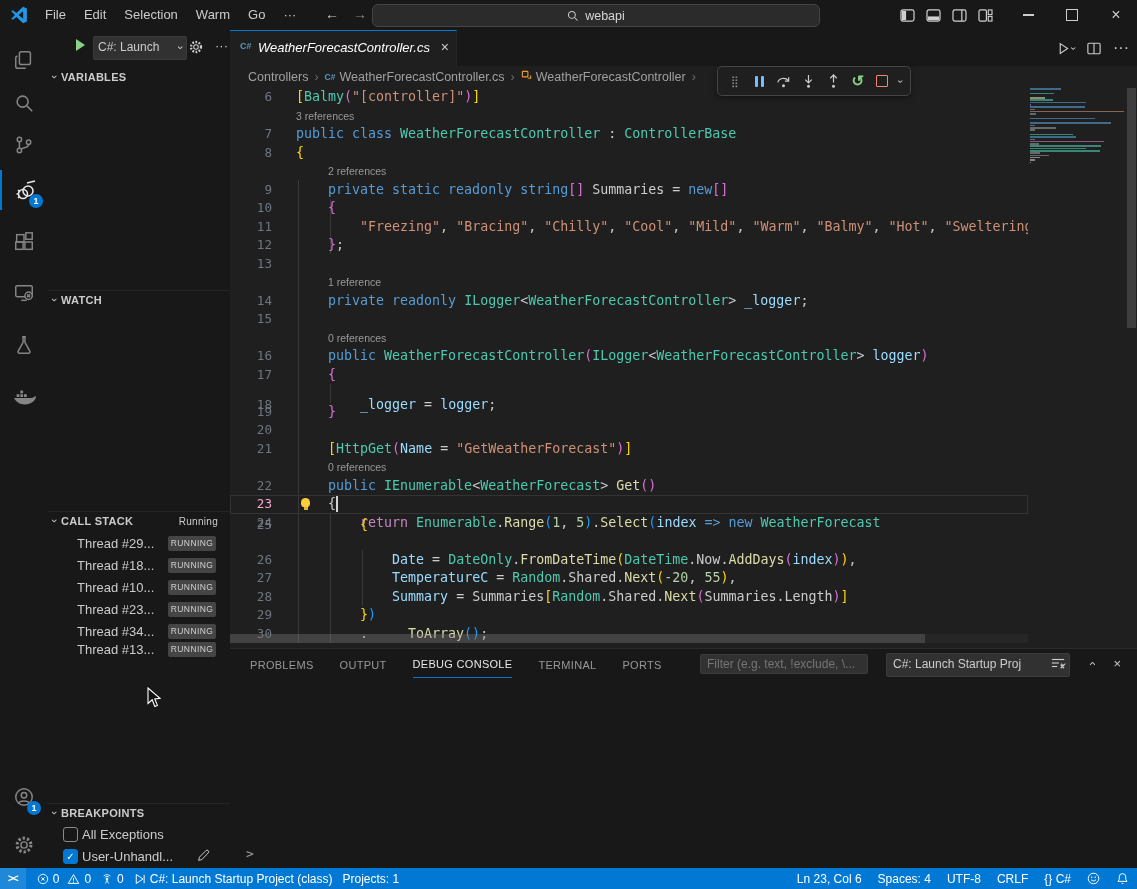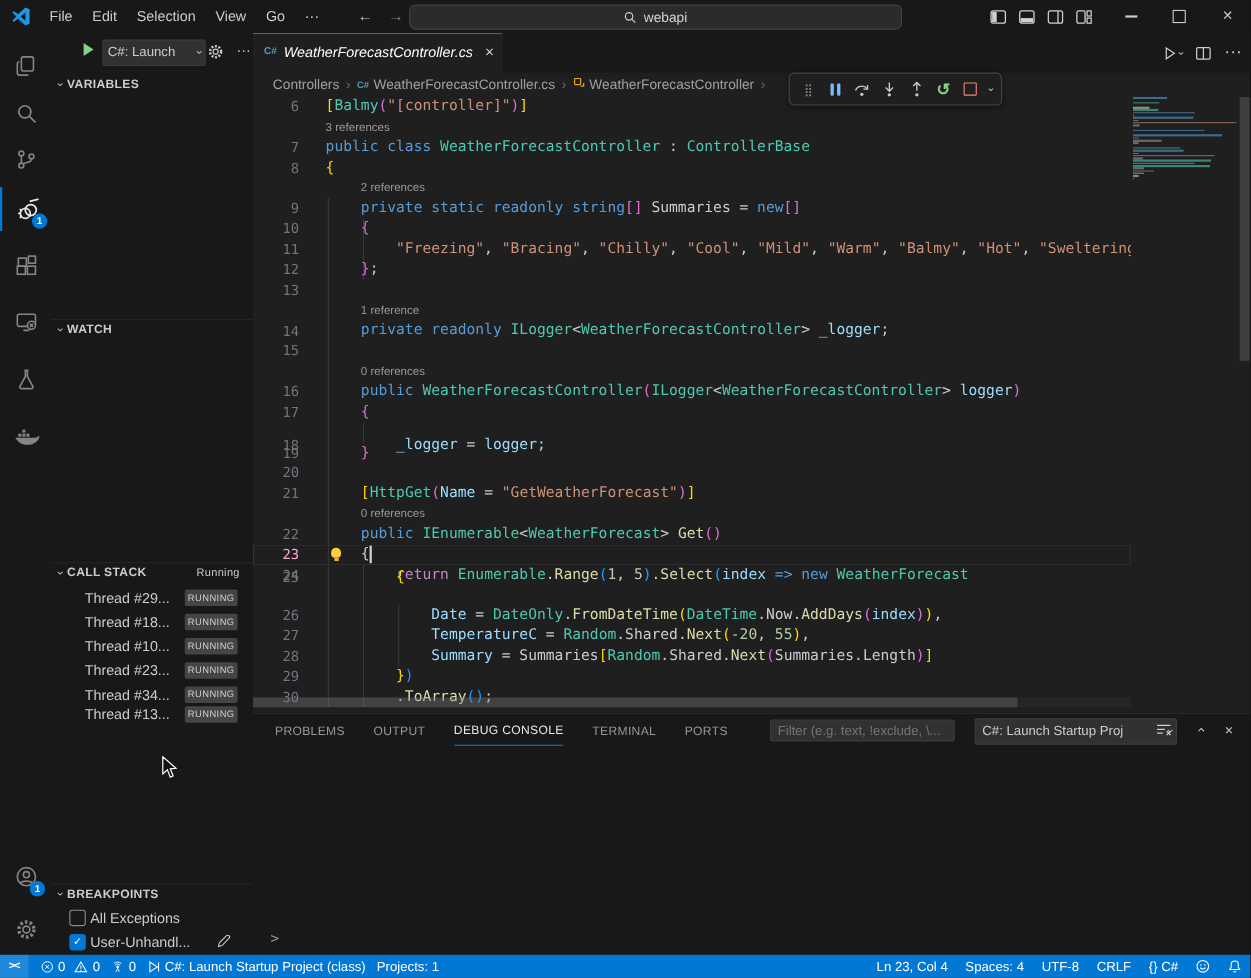--- a/index.html
+++ b/index.html
@@ -111,21 +111,21 @@
   <div class="titlebar">
     <span class="vslogo">
       <svg width="18" height="18" viewBox="0 0 24 24">
           <path fill="#2196e8" d="M17.5 1 8.6 9.4 3.6 5.6 1.5 6.7l5 5.3-5 5.3 2.1 1.1 5-3.8 8.9 8.4 5-2.3V3.3zM17.5 7v10l-6-5z"></path>
         </svg>
     </span>
     <div class="menus" id="menus">
         <span class="menu-item">File</span>
         <span class="menu-item">Edit</span>
         <span class="menu-item">Selection</span>
-        <span class="menu-item">View</span>
+        <span class="menu-item">Warm</span>
         <span class="menu-item">Go</span>
         <span class="menu-item">···</span>
       </div>
     <span class="navarrow" style="left:322px">←</span>
     <span class="navarrow" style="left:350px;color:#8a8a8a">→</span>
     <div class="searchbox">
       <svg width="12" height="12" viewBox="0 0 16 16">
           <circle cx="6.5" cy="6.5" r="4.5" fill="none" stroke="#cccccc" stroke-width="1.4"></circle>
           <line x1="10" y1="10" x2="14" y2="14" stroke="#cccccc" stroke-width="1.4"></line>
         </svg>
@@ -462,21 +462,21 @@
           <div class="crow" style="top: 499.5px;">
             <span class="ln">28</span>
             <span class="ctext"><span style="color: rgb(204, 204, 204);">            </span><span style="color: rgb(156, 220, 254);">Summary</span><span style="color: rgb(204, 204, 204);"> = </span><span style="color: rgb(204, 204, 204);">Summaries</span><span style="color: rgb(255, 215, 0);">[</span><span style="color: rgb(78, 201, 176);">Random</span><span style="color: rgb(204, 204, 204);">.</span><span style="color: rgb(204, 204, 204);">Shared</span><span style="color: rgb(204, 204, 204);">.</span><span style="color: rgb(220, 220, 170);">Next</span><span style="color: rgb(218, 112, 214);">(</span><span style="color: rgb(204, 204, 204);">Summaries</span><span style="color: rgb(204, 204, 204);">.</span><span style="color: rgb(204, 204, 204);">Length</span><span style="color: rgb(218, 112, 214);">)</span><span style="color: rgb(255, 215, 0);">]</span></span>
           </div>
           <div class="crow" style="top: 518px;">
             <span class="ln">29</span>
             <span class="ctext"><span style="color: rgb(204, 204, 204);">        </span><span style="color: rgb(255, 215, 0);">}</span><span style="color: rgb(23, 159, 255);">)</span></span>
           </div>
           <div class="crow" style="top: 536.5px;">
             <span class="ln">30</span>
-            <span class="ctext"><span style="color: rgb(204, 204, 204);">        </span><span style="color: rgb(204, 204, 204);">.</span><span style="color: rgb(220, 220, 170);">ToArray</span><span style="color: rgb(23, 159, 255);">()</span><span style="color: rgb(204, 204, 204);">;</span></span>
+            <span class="ctext"><span style="color: rgb(204, 204, 204);">        </span><span style="color: rgb(204, 204, 204);">.</span><span style="color: rgb(220, 220, 170); margin-left: 40px;">ToArray</span><span style="color: rgb(23, 159, 255);">()</span><span style="color: rgb(204, 204, 204);">;</span></span>
           </div>
         </div>
       <div class="minimap" id="minimap">
           <div class="mbar" style="width: 30.6px; background: rgb(86, 156, 214);"></div>
           <div class="mbar" style="width: 0px; background: transparent;"></div>
           <div class="mbar" style="width: 24.48px; background: rgb(78, 201, 176);"></div>
           <div class="mbar" style="width: 0px; background: transparent;"></div>
           <div class="mbar" style="width: 15.3px; background: rgb(220, 220, 170);"></div>
           <div class="mbar" style="width: 23.46px; background: rgb(78, 201, 176);"></div>
           <div class="mbar" style="width: 56.1px; background: rgb(86, 156, 214);"></div>
@@ -600,21 +600,21 @@
       <span class="sbitem">
         <svg width="12" height="12" viewBox="0 0 16 16">
             <path d="M3 2 L12 8 L3 14 Z" fill="none" stroke="#fff" stroke-width="1.3"></path>
             <line x1="13.5" y1="2.5" x2="13.5" y2="13.5" stroke="#fff" stroke-width="1.3"></line>
           </svg>
         <span>C#: Launch Startup Project (class)</span>
       </span>
       <span class="sbitem">Projects: 1</span>
     </div>
     <div class="sb-right">
-      <span>Ln 23, Col 4</span>
+      <span>Ln 23, Col 6</span>
       <span>Spaces: 4</span>
       <span>UTF-8</span>
       <span>CRLF</span>
       <span><span>{}</span> <span>C#</span></span>
       <span>
         <svg width="13" height="13" viewBox="0 0 16 16">
             <circle cx="8" cy="8" r="6.5" fill="none" stroke="#fff" stroke-width="1.2"></circle>
             <circle cx="5.8" cy="6.5" r=".9" fill="#fff"></circle>
             <circle cx="10.2" cy="6.5" r=".9" fill="#fff"></circle>
             <path d="M5 9.5 c1.5 2 4.5 2 6 0" fill="none" stroke="#fff" stroke-width="1.2"></path>

